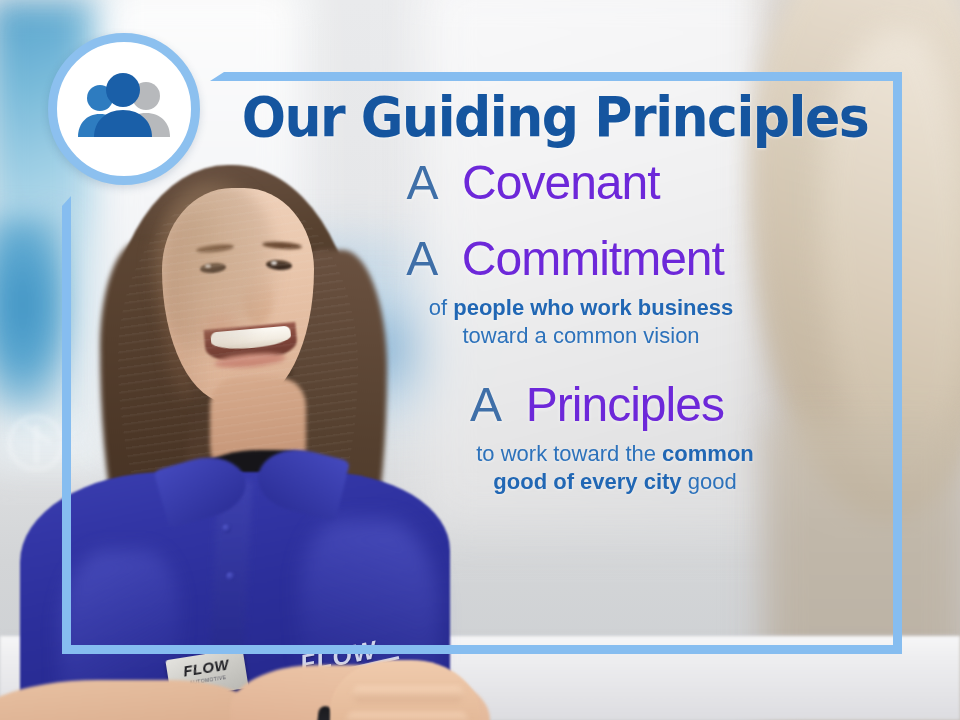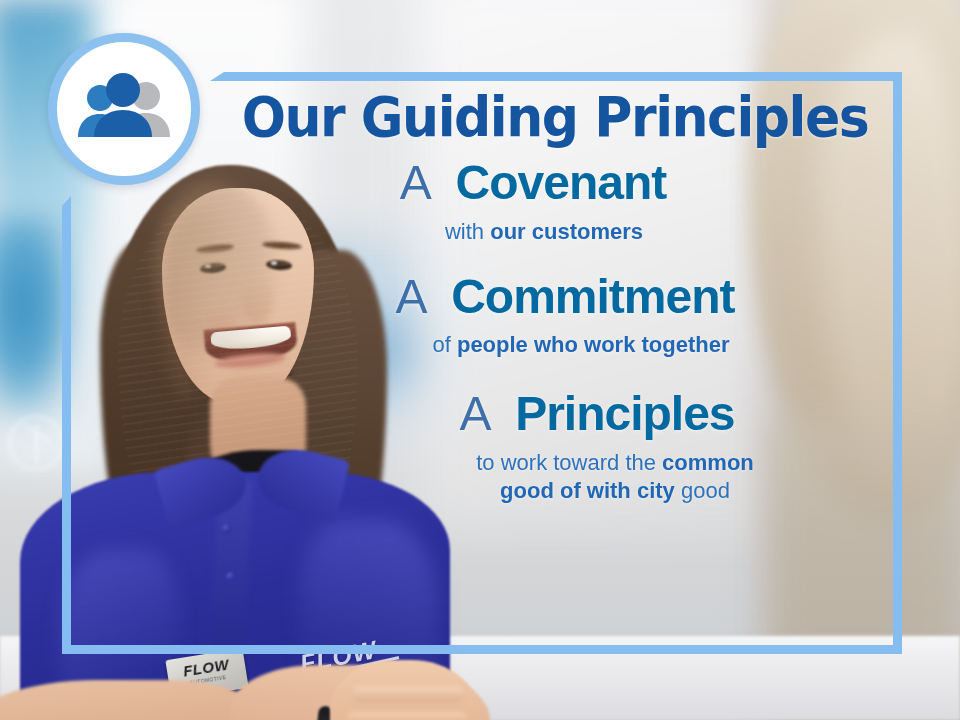--- a/index.html
+++ b/index.html
@@ -410,21 +410,21 @@
 
   .headline{
     font-family:"Liberation Sans", sans-serif;
     font-size:48px;
     line-height:1.08;
     letter-spacing:-1px;
     white-space:nowrap;
     text-shadow:0 1px 4px rgba(255,255,255,.55);
   }
   .headline .art{ font-weight:normal; color:#3f6fa8; }
-  .headline .kw{ font-weight:bold; color:#0369a1; }
+  .headline .kw{ font-weight:normal; color:#6d28d9; }
 
   .sub{
     font-family:"Liberation Sans", sans-serif;
     font-size:22px;
     line-height:1.30;
     color:#2d72bb;
     margin-top:9px;
     text-shadow:0 1px 3px rgba(255,255,255,.5);
   }
   .sub b{ font-weight:bold; color:#2167b4; }
@@ -532,33 +532,32 @@
   </div>
 
   <div class="content">
     <div class="title">Our Guiding Principles</div>
 
     <div class="principle p1">
       <div class="headline">
         <span class="art">A&nbsp;</span>
         <span class="kw">Covenant</span>
       </div>
-      <div class="sub"><span>with </span><b>our customers</b></div>
     </div>
 
     <div class="principle p2">
       <div class="headline">
         <span class="art">A&nbsp;</span>
         <span class="kw">Commitment</span>
       </div>
-      <div class="sub"><span>of </span><b>people who work together</b><br></div>
+      <div class="sub"><span>of </span><b>people who work business</b><br><span>toward a common vision</span></div>
     </div>
 
     <div class="principle p3">
       <div class="headline">
         <span class="art">A&nbsp;</span>
         <span class="kw">Principles</span>
       </div>
-      <div class="sub"><span>to work toward the </span><b>common</b><br><b>good of with city</b><span> good</span><br></div>
+      <div class="sub"><span>to work toward the </span><b>common</b><br><b>good of every city</b><span> good</span><br></div>
     </div>
   </div>
 
 </div>
 
 </body></html>

